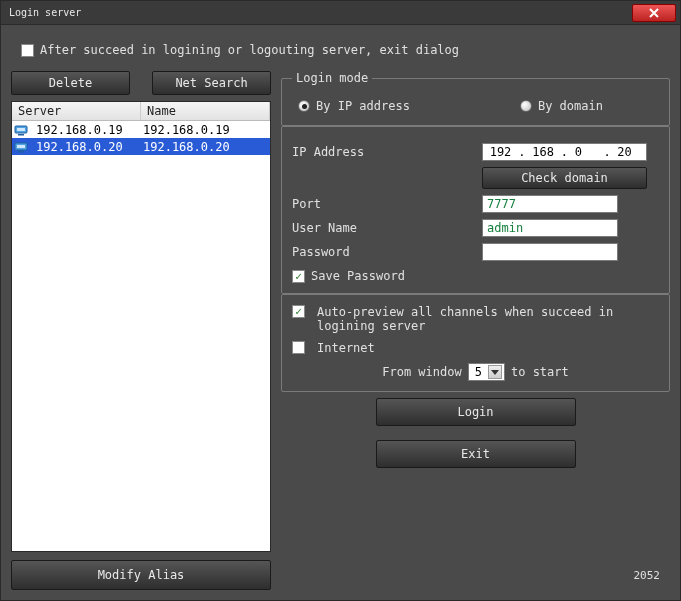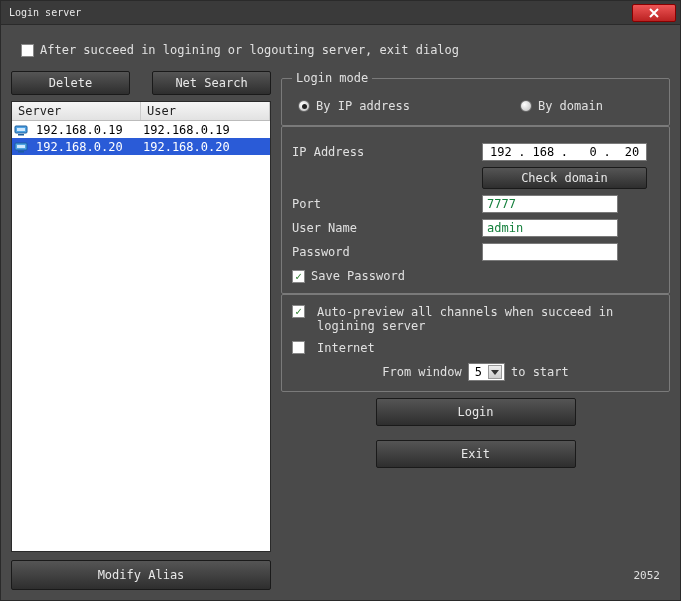--- a/index.html
+++ b/index.html
@@ -234,21 +234,21 @@
       background: #fff;
       border: 1px solid #7a7a7a;
       color: #000;
       display: flex;
       align-items: center;
       width: 165px;
       justify-content: space-evenly;
       font-family: inherit;
       font-size: 12px;
     }
-    .ip-input span.seg { min-width: 22px; text-align: right; }
+    .ip-input span.seg { min-width: 22px; text-align: left; }
     .ip-input span.dot { color: #000; }
 
     .check-domain-btn-wrap {
       grid-column: 2 / 3;
     }
     .check-domain-btn {
       width: 165px;
       height: 22px;
     }
 
@@ -354,21 +354,21 @@
 
       <div class="left-col">
         <div class="btn-row">
           <div class="btn">Delete</div>
           <div class="btn">Net Search</div>
         </div>
 
         <div class="server-list">
           <div class="list-header">
             <div class="col">Server</div>
-            <div class="col">User</div>
+            <div class="col">Name</div>
           </div>
           <div class="list-body">
             <div class="list-row">
               <div class="cell">
                 <svg class="srv-icon" viewBox="0 0 14 12">
                     <rect x="1" y="2" width="12" height="7" rx="1" fill="#4fa3e3" stroke="#1d5fa0"></rect>
                     <rect x="3" y="4" width="8" height="3" fill="#cfe8ff"></rect>
                     <rect x="4" y="10" width="6" height="1.5" fill="#1d5fa0"></rect>
                   </svg>
                 <span>192.168.0.19</span>

